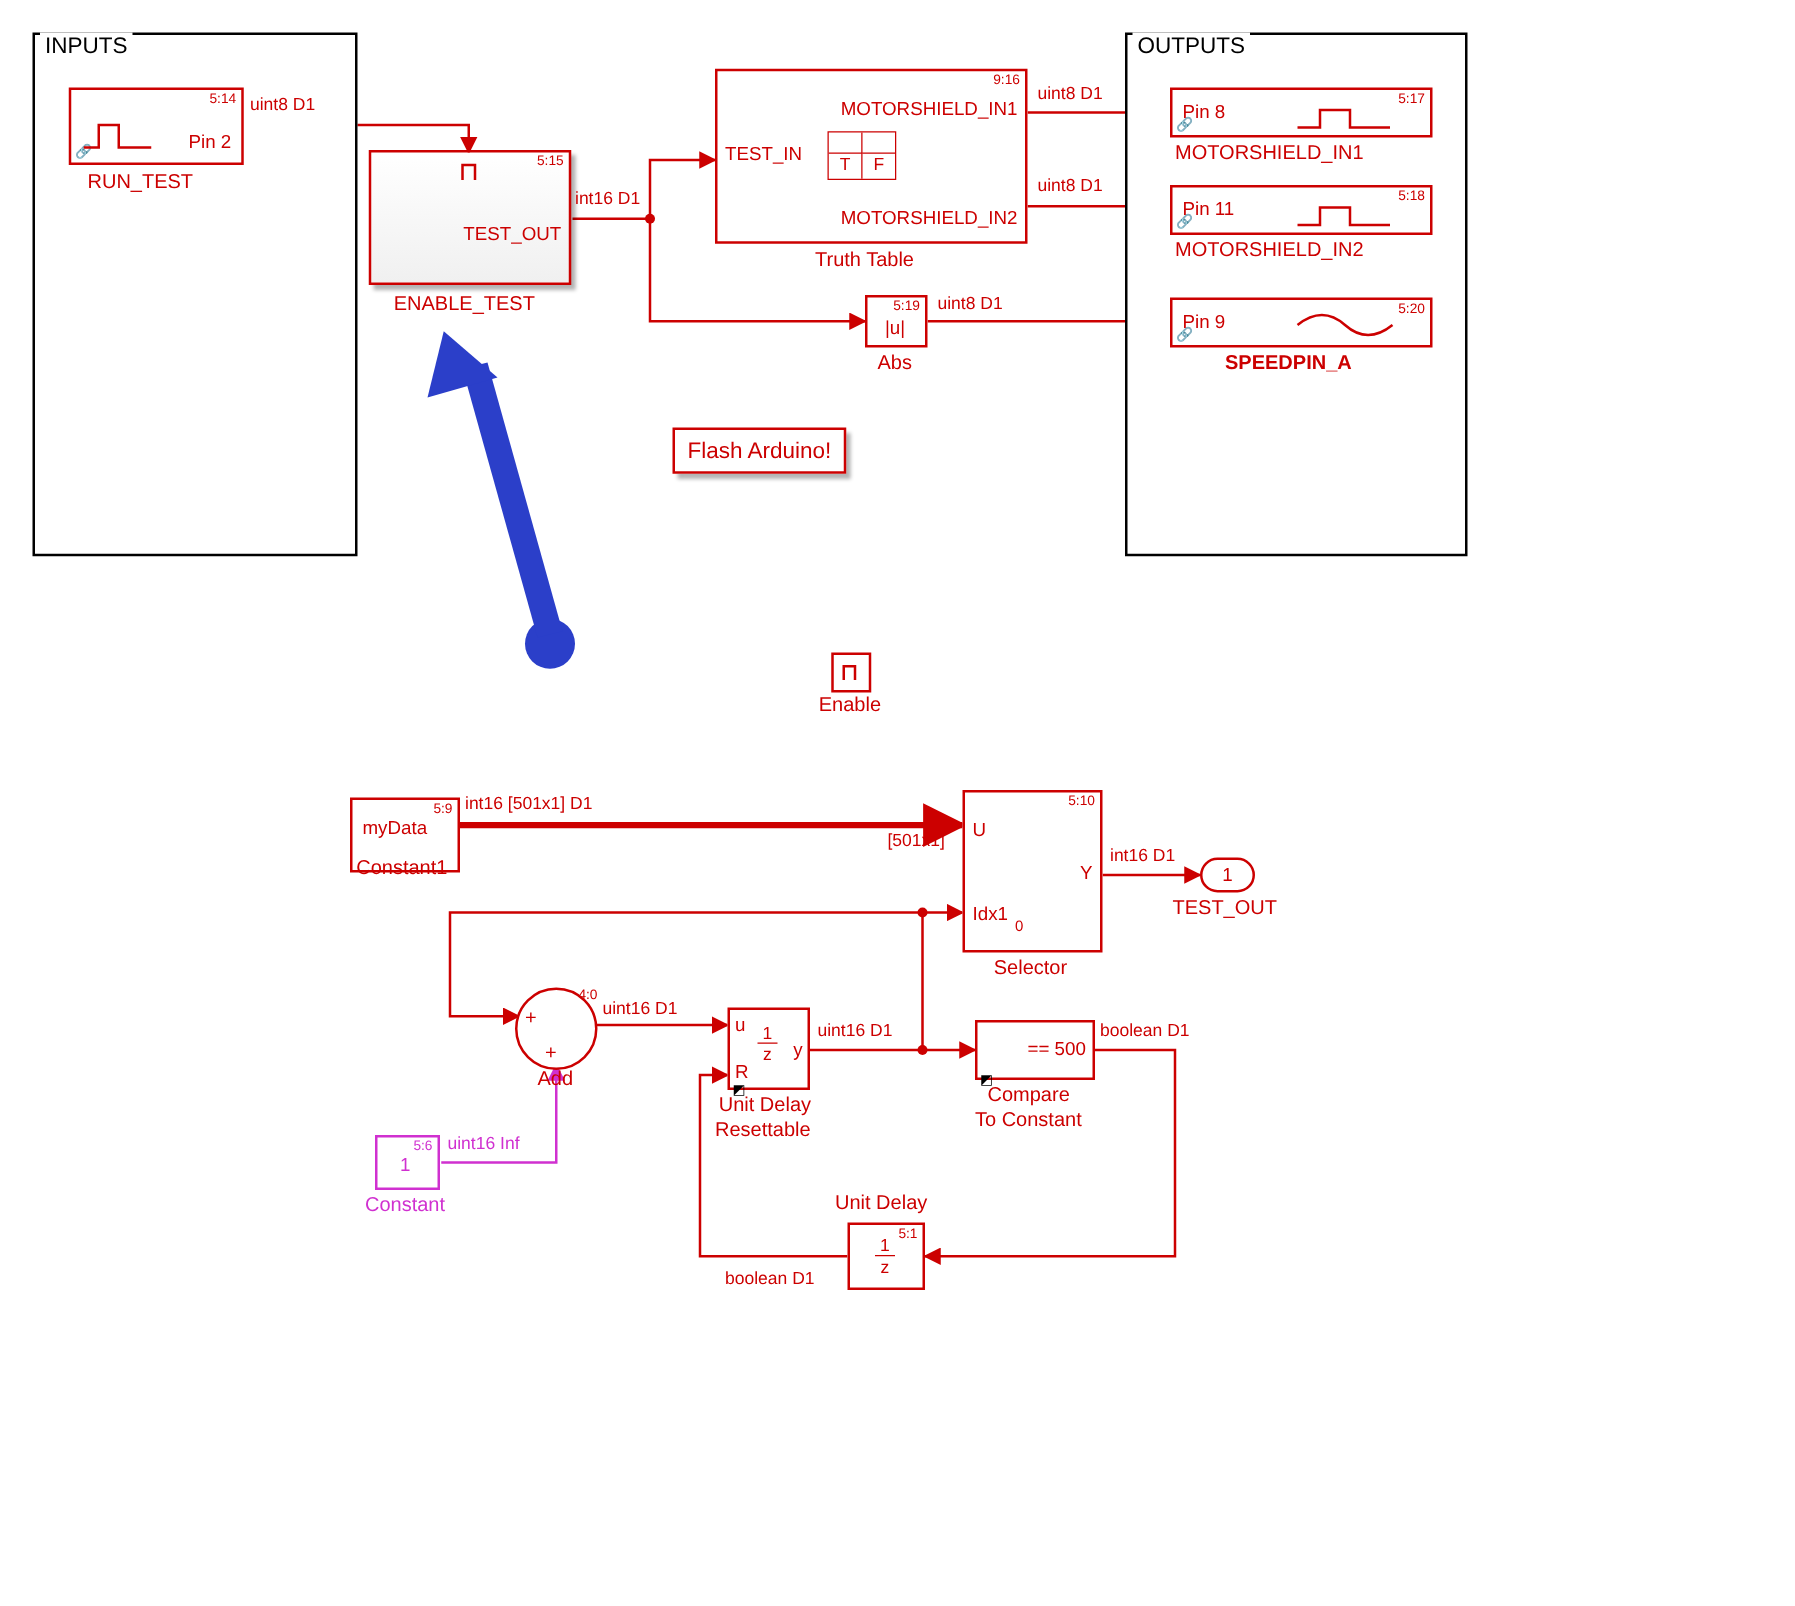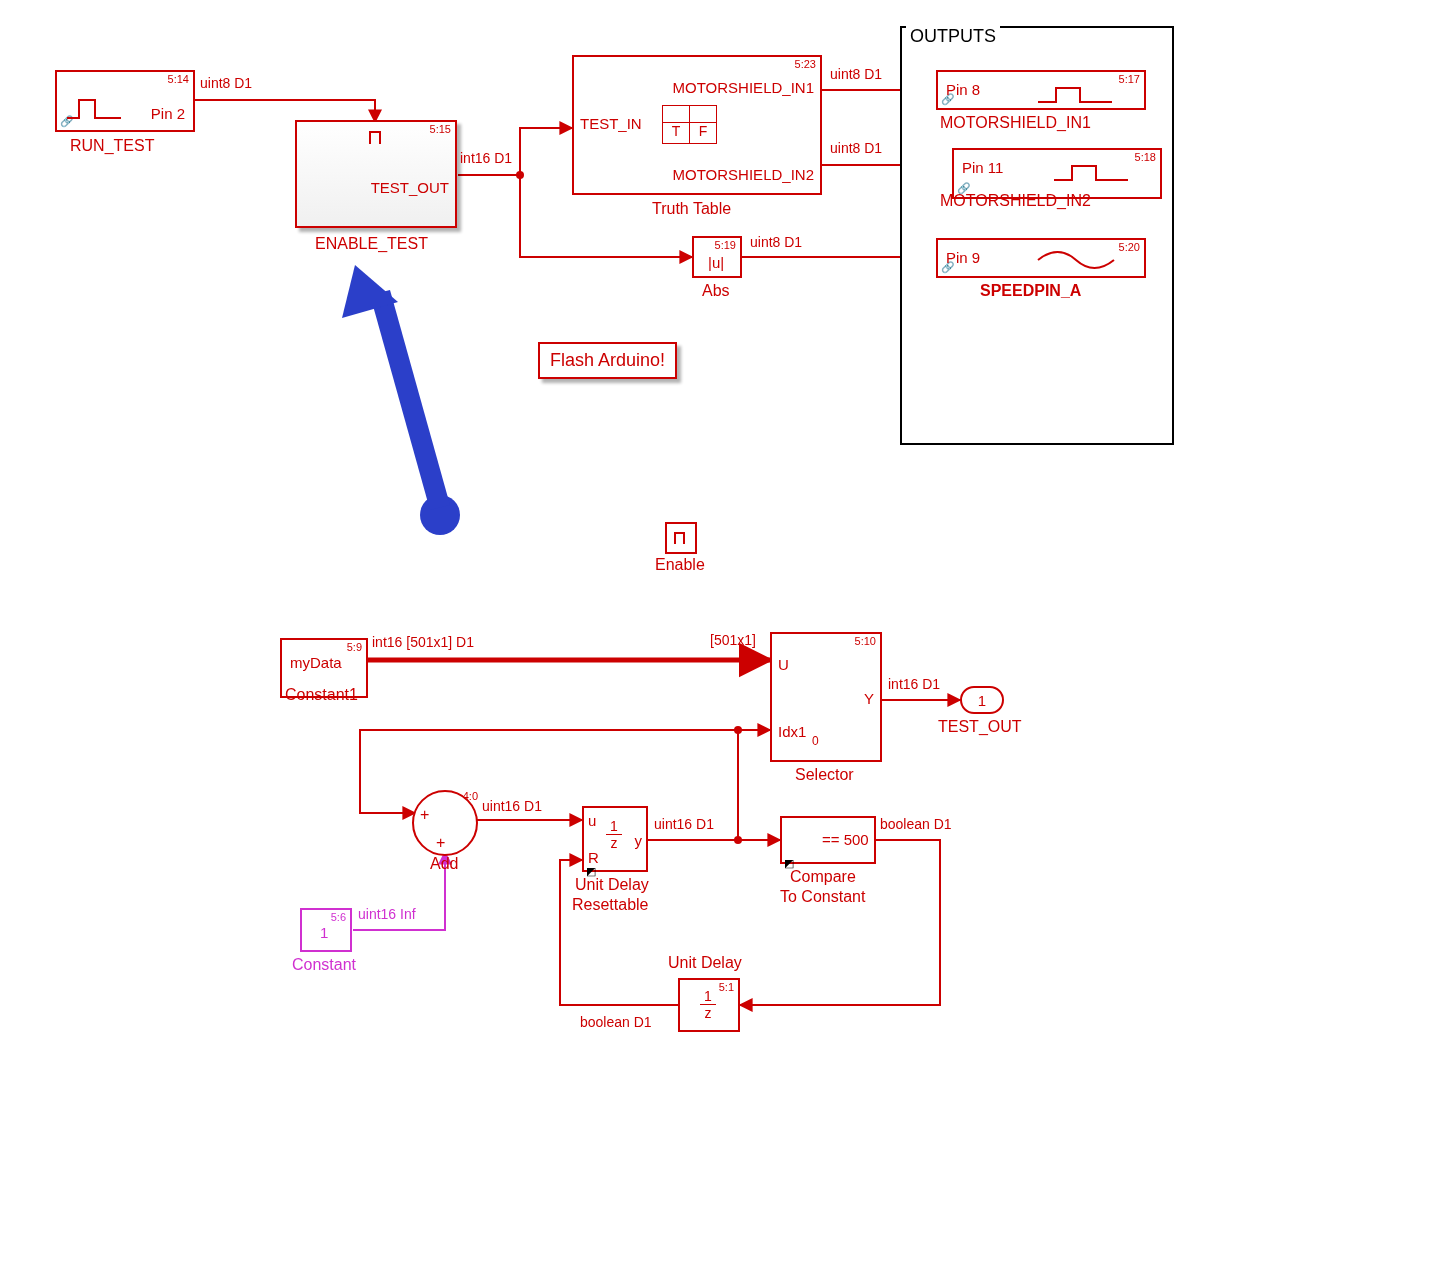--- a/index.html
+++ b/index.html
@@ -156,20 +156,23 @@
   <path d="M658,985 L540,985 L540,840 L562,840" stroke="#c00" stroke-width="2" fill="none" marker-end="url(#arr-red)"></path>
 
   <path d="M454,800 L562,800" stroke="#c00" stroke-width="2" fill="none" marker-end="url(#arr-red)"></path>
 
   <path d="M718,710 L340,710 L340,793 L395,793" stroke="#c00" stroke-width="2" fill="none" marker-end="url(#arr-red)"></path>
   <circle cx="718" cy="710" r="4" fill="#c00"></circle>
 
   <path d="M333,910 L425,910 L425,832" stroke="#d030d0" stroke-width="2" fill="none" marker-end="url(#arr-mag)"></path>
 </svg>
 
+<div class="groupbox" style="left:6px; top:6px; width:256px; height:415px;">
+  <span class="gtitle">INPUTS</span>
+</div>
 
 <div class="block" style="left:35px; top:50px; width:140px; height:62px;">
   <span class="badge">5:14</span>
   <span class="linkmark">🔗</span>
   <span class="port-label" style="right:8px; bottom:8px;">Pin 2</span>
 
   <svg width="60" height="30" style="position:absolute;left:8px;top:22px;">
     <path d="M2,24 L14,24 L14,6 L30,6 L30,24 L56,24" stroke="#c00" stroke-width="2" fill="none"></path>
   </svg>
 </div>
@@ -181,21 +184,21 @@
 
   <svg width="20" height="20" style="position:absolute;left:71px;top:6px;">
     <path d="M2,16 L2,4 L12,4 L12,16" stroke="#c00" stroke-width="2" fill="none"></path>
   </svg>
   <span class="port-label" style="right:6px; bottom:30px;">TEST_OUT</span>
 </div>
 <div class="block-label" style="left:295px; top:215px;text-align:right;">ENABLE_TEST</div>
 <div class="signal-label" style="left:440px; top:130px;">int16 D1</div>
 
 <div class="block" style="left:552px; top:35px; width:250px; height:140px;">
-  <span class="badge">5:23</span>
+  <span class="badge">9:16</span>
   <span class="port-label" style="left:6px; top:58px;">TEST_IN</span>
   <span class="port-label" style="right:6px; top:22px;">MOTORSHIELD_IN1</span>
   <span class="port-label" style="right:6px; bottom:10px;">MOTORSHIELD_IN2</span>
 
   <div style="position:absolute;left:88px;top:48px;border:1.5px solid #c00;">
     <div style="display:flex;">
       <div style="width:26px;height:16px;border-right:1.5px solid #c00;border-bottom:1.5px solid #c00;"></div>
       <div style="width:26px;height:16px;border-bottom:1.5px solid #c00;"></div>
     </div>
     <div style="display:flex;">
@@ -222,21 +225,21 @@
 <div class="block" style="left:916px; top:50px; width:210px; height:40px;">
   <span class="badge">5:17</span>
   <span class="linkmark">🔗</span>
   <span class="port-label" style="left:8px; top:9px;">Pin 8</span>
   <svg width="80" height="24" style="position:absolute;right:28px;top:12px;">
     <path d="M2,18 L20,18 L20,4 L44,4 L44,18 L76,18" stroke="#c00" stroke-width="2" fill="none"></path>
   </svg>
 </div>
 <div class="block-label" style="left:920px; top:94px;">MOTORSHIELD_IN1</div>
 
-<div class="block" style="left:916px; top:128px; width:210px; height:51px;margin-left:16px;">
+<div class="block" style="left:916px; top:128px; width:210px; height:40px;">
   <span class="badge">5:18</span>
   <span class="linkmark">🔗</span>
   <span class="port-label" style="left:8px; top:9px;">Pin 11</span>
   <svg width="80" height="24" style="position:absolute;right:28px;top:12px;">
     <path d="M2,18 L20,18 L20,4 L44,4 L44,18 L76,18" stroke="#c00" stroke-width="2" fill="none"></path>
   </svg>
 </div>
 <div class="block-label" style="left:920px; top:172px;">MOTORSHIELD_IN2</div>
 
 <div class="block" style="left:916px; top:218px; width:210px; height:40px;">
@@ -260,21 +263,21 @@
   </svg>
 </div>
 <div class="block-label" style="left:635px; top:536px;">Enable</div>
 
 <div class="block" style="left:260px; top:618px; width:88px; height:60px;">
   <span class="badge">5:9</span>
   <span class="port-label" style="left:8px; top:14px;">myData</span>
 </div>
 <div class="block-label" style="left:265px; top:666px;">Constant1</div>
 <div class="signal-label" style="left:352px; top:614px;">int16 [501x1] D1</div>
-<div class="signal-label" style="left:690px; top:612px;">[501x1]</div>
+<div class="signal-label" style="left:690px; top:644px;">[501x1]</div>
 
 <div class="block" style="left:750px; top:612px; width:112px; height:130px;">
   <span class="badge">5:10</span>
   <span class="port-label" style="left:6px; top:22px;">U</span>
   <span class="port-label" style="left:6px; bottom:20px;">Idx1</span>
   <span class="port-label" style="left:40px; bottom:12px; font-size:12px;">0</span>
   <span class="port-label" style="right:6px; top:56px;">Y</span>
 </div>
 <div class="block-label" style="left:775px; top:746px;">Selector</div>
 <div class="signal-label" style="left:868px; top:656px;">int16 D1</div>

